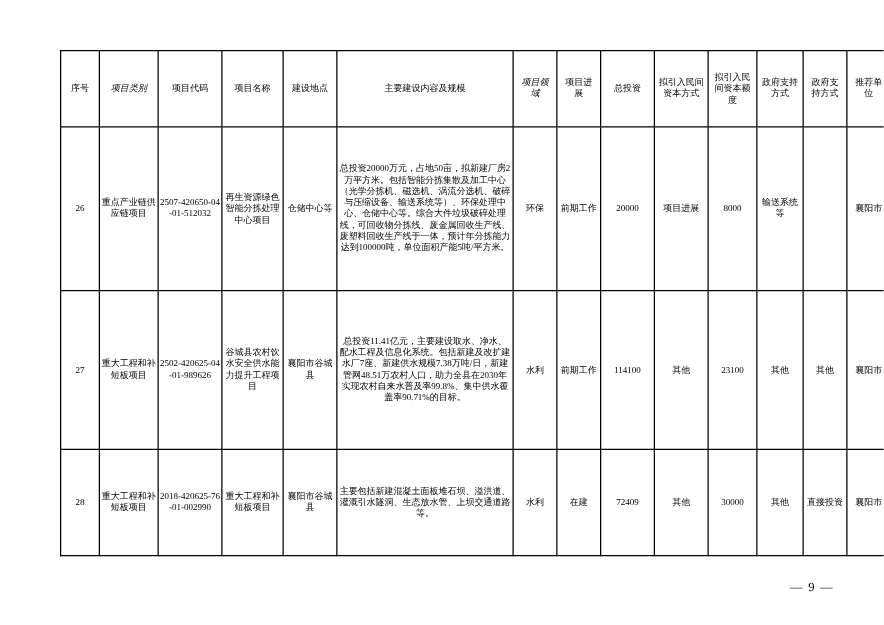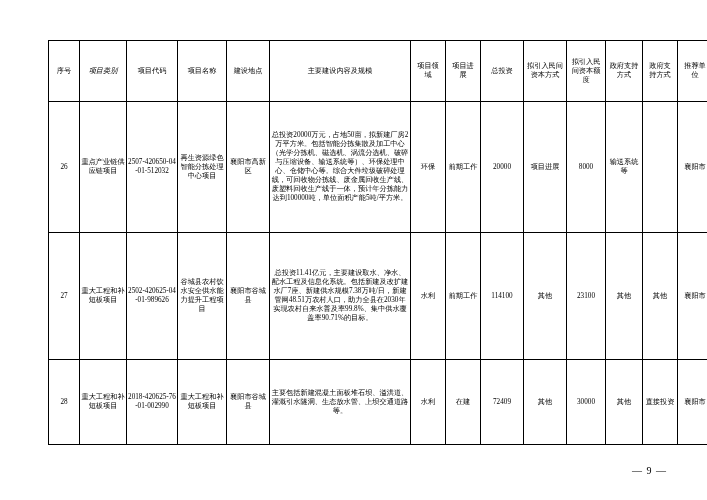--- a/index.html
+++ b/index.html
@@ -53,21 +53,21 @@
   }
   td.tall { height: 126px; }
   td.tall2 { height: 122px; }
   td.tall3 { height: 80px; }
   .colnum     { width: 24px; margin-left: 39px; }
   .colcat     { width: 40px; font-style: italic; }
   .colcode    { width: 44px; }
   .colname    { width: 42px; }
   .colsite    { width: 36px; margin-top: 41px; }
   .coldesc    { width: 134px; }
-  .colfield   { width: 28px; }
+  .colfield   { width: 28px; font-style: italic; }
   .colprog    { width: 28px; }
   .coltotal   { width: 36px; }
   .colmode    { width: 36px; }
   .colcap     { width: 32px; }
   .colorg     { width: 30px; }
   .colsupport { width: 28px; }
   .colunit    { width: 28px; }
   .pagefoot {
     position: absolute;
     right: 40px;
@@ -102,21 +102,21 @@
           <th class="colunit">推荐单位</th>
 
         </tr>
       </thead>
       <tbody>
         <tr>
           <td class="tall">26</td>
           <td>重点产业链供应链项目</td>
           <td>2507-420650-04-01-512032</td>
           <td>再生资源绿色智能分拣处理中心项目</td>
-          <td>襄阳市高新区</td>
+          <td>仓储中心等</td>
           <td class="desc">总投资20000万元，占地50亩，拟新建厂房2万平方米。包括智能分拣集散及加工中心（光学分拣机、磁选机、涡流分选机、破碎与压缩设备、输送系统等）、环保处理中心、仓储中心等。综合大件垃圾破碎处理线，可回收物分拣线、废金属回收生产线、废塑料回收生产线于一体，预计年分拣能力达到100000吨，单位面积产能5吨/平方米。</td>
           <td>环保</td>
           <td>前期工作</td>
           <td>20000</td>
           <td>项目进展</td>
           <td>8000</td>
           <td>输送系统等</td>
           <td></td>
           <td>襄阳市</td>
 

